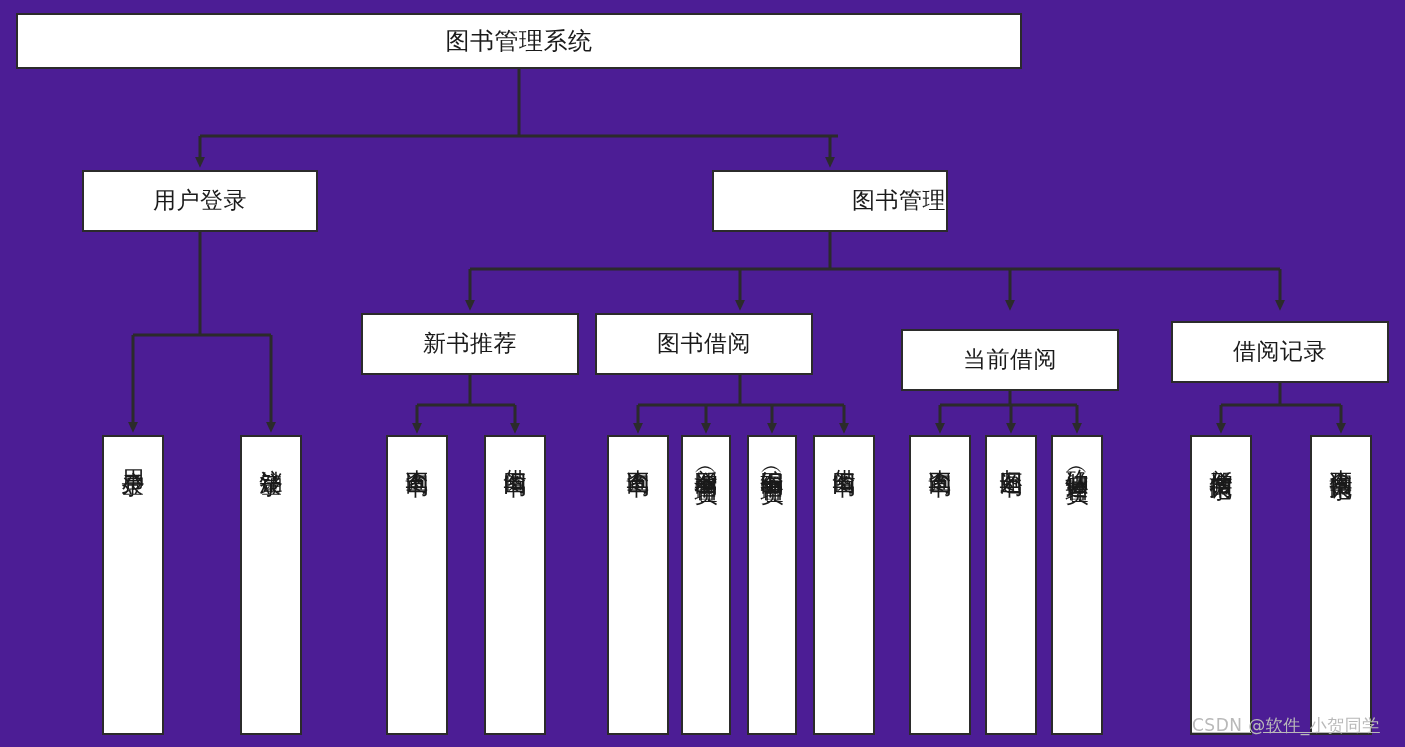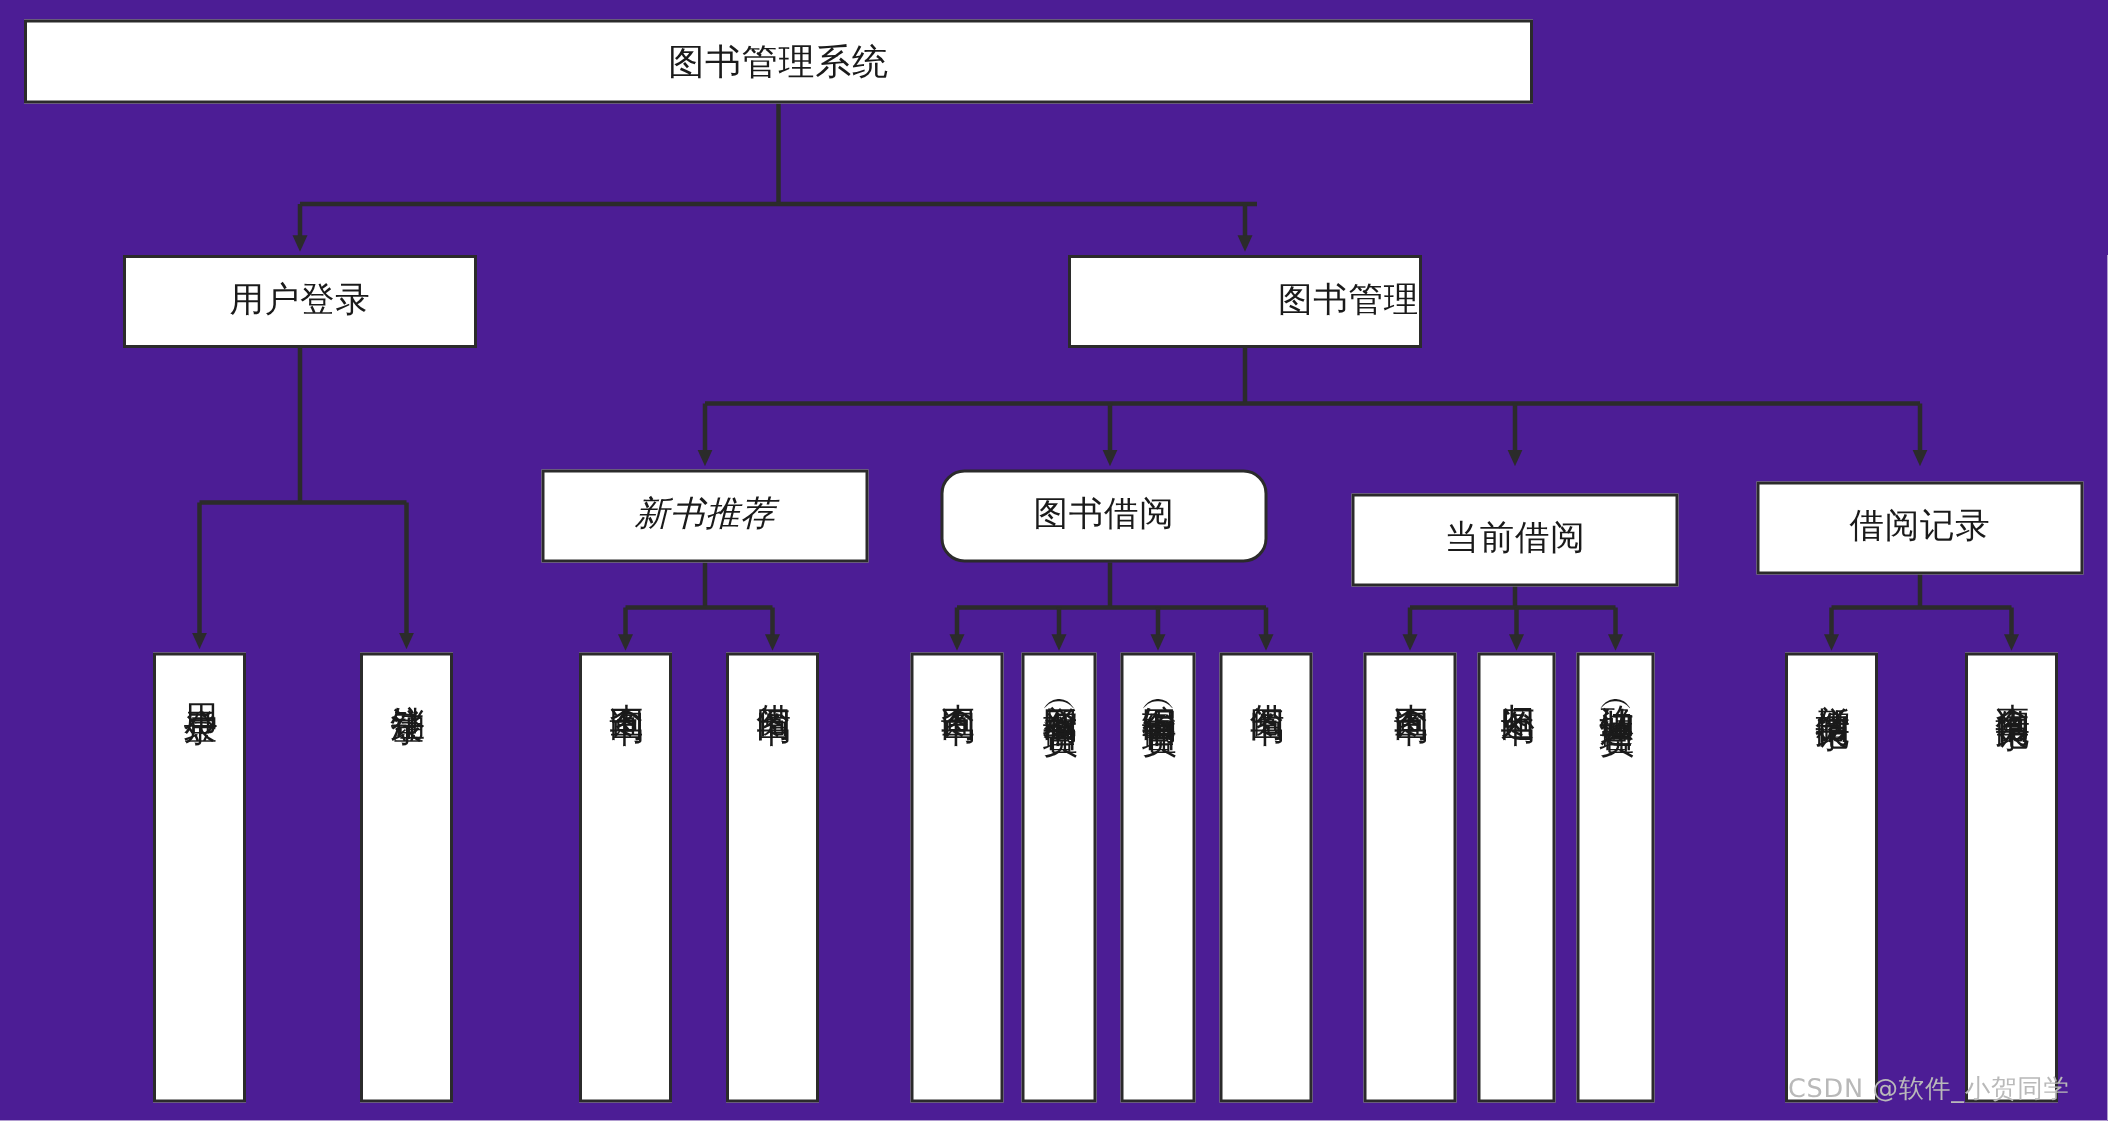--- a/index.html
+++ b/index.html
@@ -128,24 +128,24 @@
     <span class="label">图书管理系统</span>
   </div>
 
   <div class="node horiz" style="left: 82px; top: 170px; width: 236px; height: 62px;">
     <span class="label">用户登录</span>
   </div>
   <div class="node horiz" style="left: 712px; top: 170px; width: 236px; height: 62px; justify-content: flex-end;">
     <span class="label">图书管理</span>
   </div>
 
-  <div class="node horiz" style="left: 361px; top: 313px; width: 218px; height: 62px; font-style: italic;">
+  <div class="node horiz" style="left: 361px; top: 313px; width: 218px; height: 62px;">
     <span class="label">新书推荐</span>
   </div>
-  <div class="node horiz" style="left: 627px; top: 313px; width: 218px; height: 62px; border-radius: 16px;">
+  <div class="node horiz" style="left: 595px; top: 313px; width: 218px; height: 62px;">
     <span class="label">图书借阅</span>
   </div>
   <div class="node horiz" style="left: 901px; top: 313px; width: 218px; height: 62px; margin-top: 16px;">
     <span class="label">当前借阅</span>
   </div>
   <div class="node horiz" style="left: 1171px; top: 321px; width: 218px; height: 62px;">
     <span class="label">借阅记录</span>
   </div>
 
   <div class="node vert" style="left: 102px; top: 435px; width: 62px; height: 300px;">
@@ -185,14 +185,14 @@
     <span class="label">确认归还（管理员）</span>
   </div>
 
   <div class="node vert" style="left: 1190px; top: 435px; width: 62px; height: 300px;">
     <span class="label">新增借阅记录</span>
   </div>
   <div class="node vert" style="left: 1310px; top: 435px; width: 62px; height: 300px;">
     <span class="label">查询借阅记录</span>
   </div>
 
-  <div class="watermark" style="left: 1192px; top: 714px;">CSDN @软件_小贺同学</div>
+  <div class="watermark" style="left: 1192px; top: 714px; text-decoration: underline;">CSDN @软件_小贺同学</div>
 </div>
 
 </body></html>

